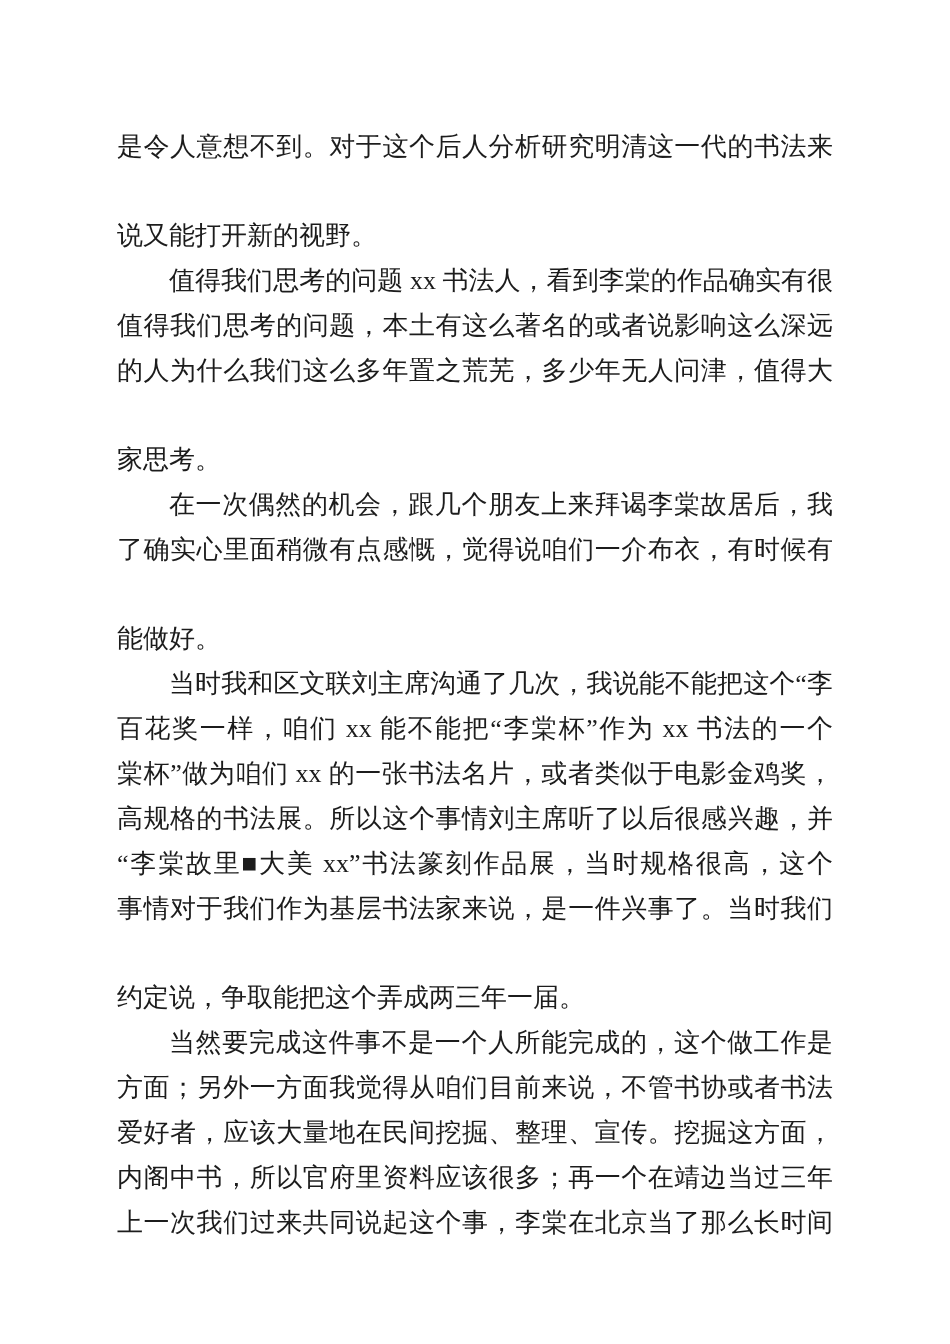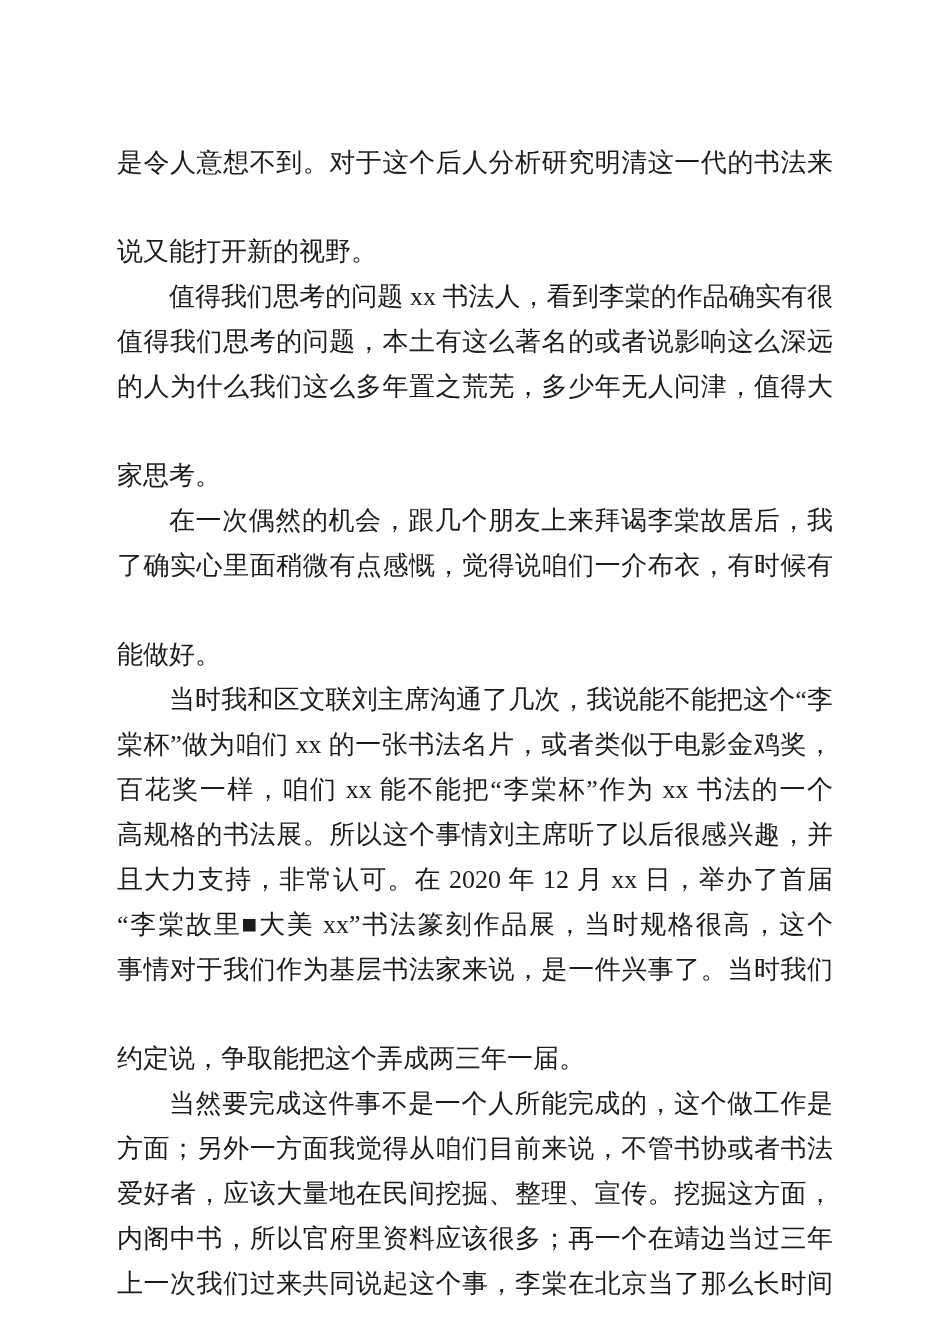--- a/index.html
+++ b/index.html
@@ -10,21 +10,21 @@
   .page {
     position: relative;
     width: 950px;
     height: 1344px;
     background: #ffffff;
     overflow: hidden;
   }
   .text-block {
     position: absolute;
     left: 117px;
-    top: 140px;
+    top: 124px;
     width: 716px;
     color: #1c1c1c;
     font-family: "Liberation Serif", serif;
     font-size: 26px;
     font-weight: 400;
     line-height: 45px;
   }
   .paragraph {
     margin: 0;
     padding: 0;
@@ -59,24 +59,23 @@
         <div class="line">的人为什么我们这么多年置之荒芜，多少年无人问津，值得大</div>
         <div class="line end">家思考。</div>
       </div>
       <div class="paragraph">
         <div class="line indent">在一次偶然的机会，跟几个朋友上来拜谒李棠故居后，我看</div>
         <div class="line">了确实心里面稍微有点感慨，觉得说咱们一介布衣，有时候有</div>
         <div class="line end">能做好。</div>
       </div>
       <div class="paragraph">
         <div class="line indent">当时我和区文联刘主席沟通了几次，我说能不能把这个“李</div>
+        <div class="line">百花奖一样，咱们 xx 能不能把“李棠杯”作为 xx 书法的一个</div>
         <div class="line">棠杯”做为咱们 xx 的一张书法名片，或者类似于电影金鸡奖，</div>
-        <div class="line">百花奖一样，咱们 xx 能不能把“李棠杯”作为 xx 书法的一个</div>
         <div class="line">高规格的书法展。所以这个事情刘主席听了以后很感兴趣，并</div>
-        <div class="line">且大力支持，非常认可。在 2020 年 12 月 xx 日，举办了首届</div>
         <div class="line">“李棠故里■大美 xx”书法篆刻作品展，当时规格很高，这个</div>
         <div class="line">事情对于我们作为基层书法家来说，是一件兴事了。当时我们</div>
         <div class="line end">约定说，争取能把这个弄成两三年一届。</div>
       </div>
       <div class="paragraph">
         <div class="line indent">当然要完成这件事不是一个人所能完成的，这个做工作是一</div>
         <div class="line">方面；另外一方面我觉得从咱们目前来说，不管书协或者书法</div>
         <div class="line">爱好者，应该大量地在民间挖掘、整理、宣传。挖掘这方面，</div>
         <div class="line">内阁中书，所以官府里资料应该很多；再一个在靖边当过三年</div>
         <div class="line">上一次我们过来共同说起这个事，李棠在北京当了那么长时间</div>

